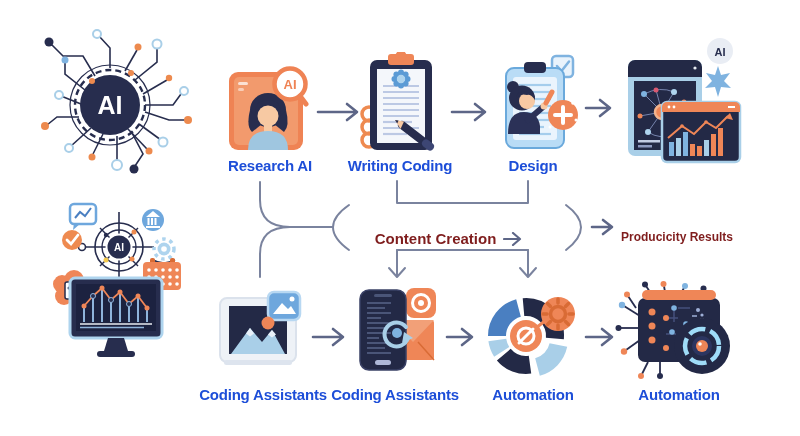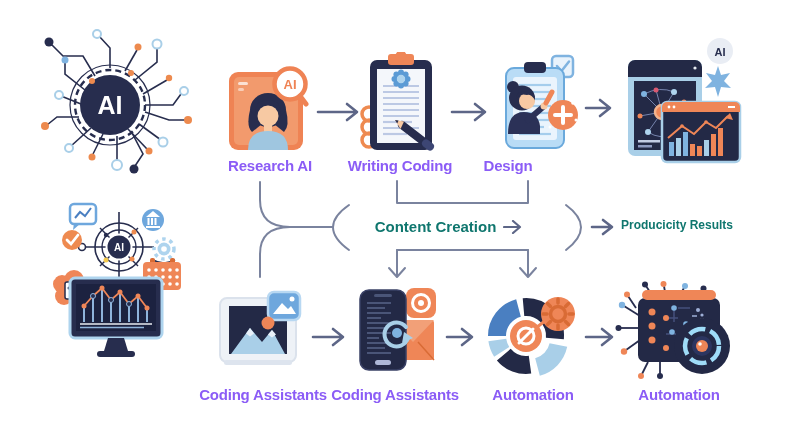--- a/index.html
+++ b/index.html
@@ -1,21 +1,21 @@
 <!DOCTYPE html>
 <html><head>
 <meta charset="utf-8">
 <style>
   html,body{margin:0;padding:0;background:#fff;}
   #canvas{position:relative;width:800px;height:436px;background:#ffffff;overflow:hidden;
           font-family:"Liberation Sans",sans-serif;}
   .abs{position:absolute;}
   .flow-label{position:absolute;transform:translateX(-50%);white-space:nowrap;
-              font-size:15px;font-weight:600;color:#8b5cf6;letter-spacing:-0.2px;}
-  .mid-text{position:absolute;white-space:nowrap;font-size:15px;font-weight:600;color:#0f766e;}
+              font-size:15px;font-weight:600;color:#1d4ed8;letter-spacing:-0.2px;}
+  .mid-text{position:absolute;white-space:nowrap;font-size:15px;font-weight:600;color:#7f1d1d;margin-top:12px;}
   #pill-text{display:flex;align-items:center;justify-content:center;gap:7px;width:240px;}
   #result-text{font-size:12px;}
   svg{display:block;}
 </style>
 </head>
 <body>
 
 <div id="canvas">
 
   <svg class="abs" style="left:0;top:0;" width="800" height="436" viewBox="0 0 800 436">
@@ -501,21 +501,21 @@
       <circle cx="88" cy="66" r="28" fill="#232946"></circle>
       <circle cx="88" cy="66" r="17" fill="none" stroke="#9fdcf8" stroke-width="4.5" stroke-dasharray="17 5"></circle>
       <circle cx="88" cy="66" r="10" fill="#2c3560"></circle>
       <circle cx="88" cy="66" r="6" fill="#ef8657"></circle>
       <circle cx="86" cy="64" r="1.8" fill="#ffffff"></circle>
     </g>
   </svg>
 
   <div class="flow-label" style="left:270px;top:157px;">Research AI</div>
   <div class="flow-label" style="left:400px;top:157px;">Writing Coding</div>
-  <div class="flow-label" style="left:508px;top:157px;">Design</div>
+  <div class="flow-label" style="left:533px;top:157px;">Design</div>
 
   <div class="flow-label" style="left:263px;top:386px;">Coding Assistants</div>
   <div class="flow-label" style="left:395px;top:386px;">Coding Assistants</div>
   <div class="flow-label" style="left:533px;top:386px;">Automation</div>
   <div class="flow-label" style="left:679px;top:386px;">Automation</div>
 
   <div id="pill-text" class="mid-text" style="left:330px;top:218px;">
     <span>Content Creation</span>
     <svg width="22" height="14" viewBox="0 0 22 14">
       <path d="M1,7 L16,7 M10,1 L17,7 L10,13" stroke="#5d6687" stroke-width="2.2" fill="none" stroke-linecap="round" stroke-linejoin="round"></path>

